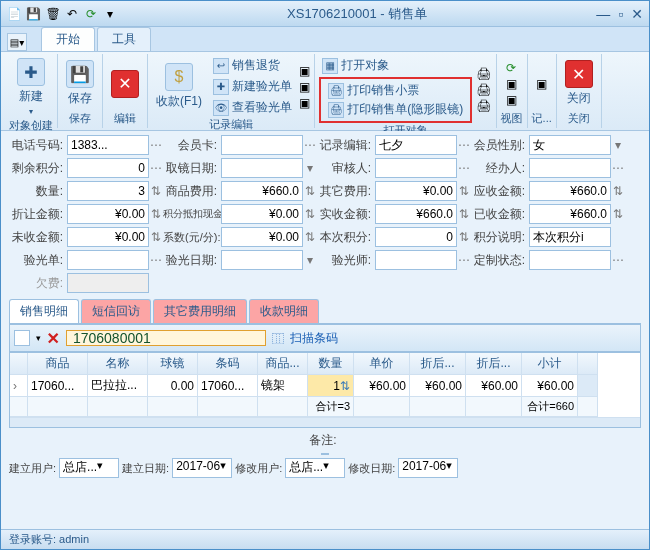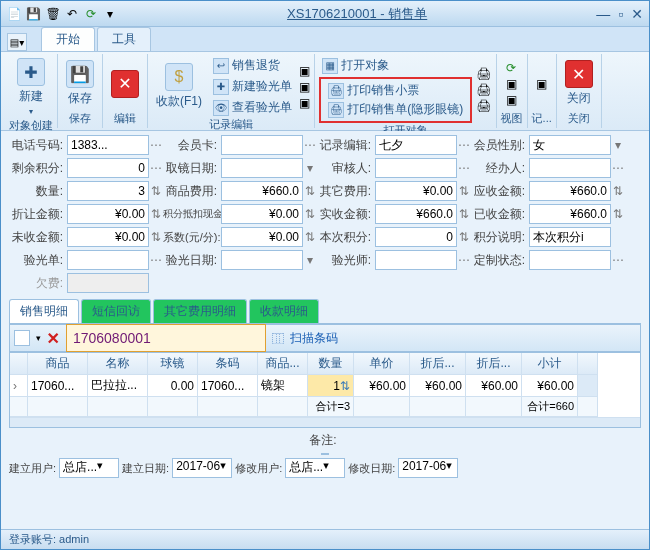--- a/index.html
+++ b/index.html
@@ -1,21 +1,21 @@
 <!DOCTYPE html>
 <html><head>
 <meta charset="utf-8">
 <style>
 * { margin: 0; padding: 0; box-sizing: border-box; font-family: "Microsoft YaHei", SimSun, sans-serif; font-size: 12px; }
 body { background: #fff; width: 650px; height: 550px; overflow: hidden; }
 .window { border: 1px solid #4a8fc9; width: 650px; height: 550px; display: flex; flex-direction: column; background: linear-gradient(to bottom, #d0e4f7 0%, #e8f2fb 100%); }
 .titlebar { height: 26px; background: linear-gradient(to bottom, #e4f0fb, #bdd9f0); display: flex; align-items: center; padding: 0 6px; border-bottom: 1px solid #9cc0e0; }
 .titlebar-left { display: flex; gap: 3px; align-items: center; }
 .titlebar-left .tb-icon { width: 16px; height: 16px; display: inline-flex; align-items: center; justify-content: center; cursor: pointer; }
-.titlebar-title { flex: 1; text-align: center; color: #2a5a8a; font-size: 13px; text-decoration: underline; }
+.titlebar-title { flex: 1; text-align: center; color: #2a5a8a; font-size: 13px; }
 .titlebar-ctrl { display: flex; gap: 8px; color: #2a5a8a; }
 .titlebar-ctrl span { cursor: pointer; font-size: 14px; }
 .ribbon-tabs { height: 24px; display: flex; align-items: flex-end; padding-left: 6px; gap: 2px; background: #d0e4f7; }
 .mini-btn { width: 20px; height: 18px; border: 1px solid #a7c6e2; background: #eaf3fb; margin-right: 12px; display: flex; align-items: center; justify-content: center; cursor: pointer; font-size: 10px; }
 .tab { padding: 3px 14px 3px; background: #e4f0fb; border: 1px solid #a7c6e2; border-bottom: none; border-radius: 3px 3px 0 0; cursor: pointer; color: #2a5a8a; }
 .tab.active { background: #fdfefe; }
 .ribbon-body { height: 80px; background: linear-gradient(to bottom,#eef6fc,#dbeaf7); border-top: 1px solid #a7c6e2; border-bottom: 1px solid #a7c6e2; display: flex; padding: 2px 4px; }
 .rgroup { display: flex; flex-direction: column; align-items: center; border-right: 1px solid #b8d2e8; padding: 2px 4px; }
 .rgroup-body { flex: 1; display: flex; gap: 4px; align-items: center; }
 .rgroup-label { font-size: 11px; color: #2a5a8a; }
@@ -26,24 +26,24 @@
 .smallbtn .ico-s { width: 16px; height: 16px; background: #d0e4f7; border: 1px solid #9cc0e0; display: inline-flex; align-items: center; justify-content: center; font-size: 10px; }
 .printbox { border: 2px solid #e03030; padding: 2px 4px; }
 .red-x .ico { background: #e03030; color: #fff; border-color: #b02020; }
 .form-area { flex: 1; overflow: auto; background: #e8f2fb; padding: 4px 8px 2px; }
 .form-grid { display: grid; grid-template-columns: 58px 82px 14px 58px 82px 14px 58px 82px 14px 58px 82px 14px; row-gap: 3px; align-items: center; }
 .fl { color: #444; text-align: right; padding-right: 4px; white-space: nowrap; font-size: 12px; }
 .fi { height: 20px; border: 1px solid #9cc0e0; background: #fff; padding: 0 3px; display: flex; align-items: center; overflow: hidden; white-space: nowrap; }
 .fi.right { justify-content: flex-end; }
 .fd { color: #777; text-align: center; }
 .subtabs { display: flex; gap: 2px; margin-top: 6px; border-bottom: 1px solid #9cc0e0; }
-.subtab { padding: 3px 10px; background: #22c55e; border: 1px solid #9cc0e0; border-bottom: none; border-radius: 3px 3px 0 0; cursor: pointer; color: #2a5a8a; }
+.subtab { padding: 3px 10px; background: #fca5a5; border: 1px solid #9cc0e0; border-bottom: none; border-radius: 3px 3px 0 0; cursor: pointer; color: #2a5a8a; }
 .subtab.active { background: #fff; }
 .detail-toolbar { height: 28px; background: linear-gradient(to bottom,#eaf3fb,#d3e6f6); border: 1px solid #9cc0e0; display: flex; align-items: center; padding: 0 4px; gap: 6px; }
-.code-input { flex: 0 0 200px; height: 28px; border: 1px solid #e0a030; background: #fff6dc; font-size: 14px; color: #701a75; padding: 0 6px; display: flex; align-items: center; }
+.code-input { flex: 0 0 200px; height: 16px; border: 1px solid #e0a030; background: #fff6dc; font-size: 14px; color: #14532d; padding: 0 6px; display: flex; align-items: center; }
 .link { color: #1a5fb4; cursor: pointer; }
 .grid-wrap { border: 1px solid #9cc0e0; background: #fff; }
 .grid-head, .grid-row, .grid-sum { display: grid; grid-template-columns: 18px 60px 60px 50px 60px 50px 46px 56px 56px 56px 56px 20px; }
 .gc { border-right: 1px solid #cfe0f0; border-bottom: 1px solid #cfe0f0; padding: 2px 3px; white-space: nowrap; overflow: hidden; display: flex; align-items: center; }
 .grid-head .gc { background: linear-gradient(to bottom,#f2f8fd,#dceaf7); color: #2a5a8a; height: 22px; justify-content: center; }
 .grid-row .gc { height: 22px; background: #fff; }
 .grid-row .gc.sel { background: #fde9a8; }
 .gc.num { justify-content: flex-end; }
 .grid-sum .gc { background: #f2f8fd; height: 20px; font-size: 11px; }
 .remark-row { display: flex; align-items: center; gap: 4px; margin-top: 4px; flex-direction: column; }

